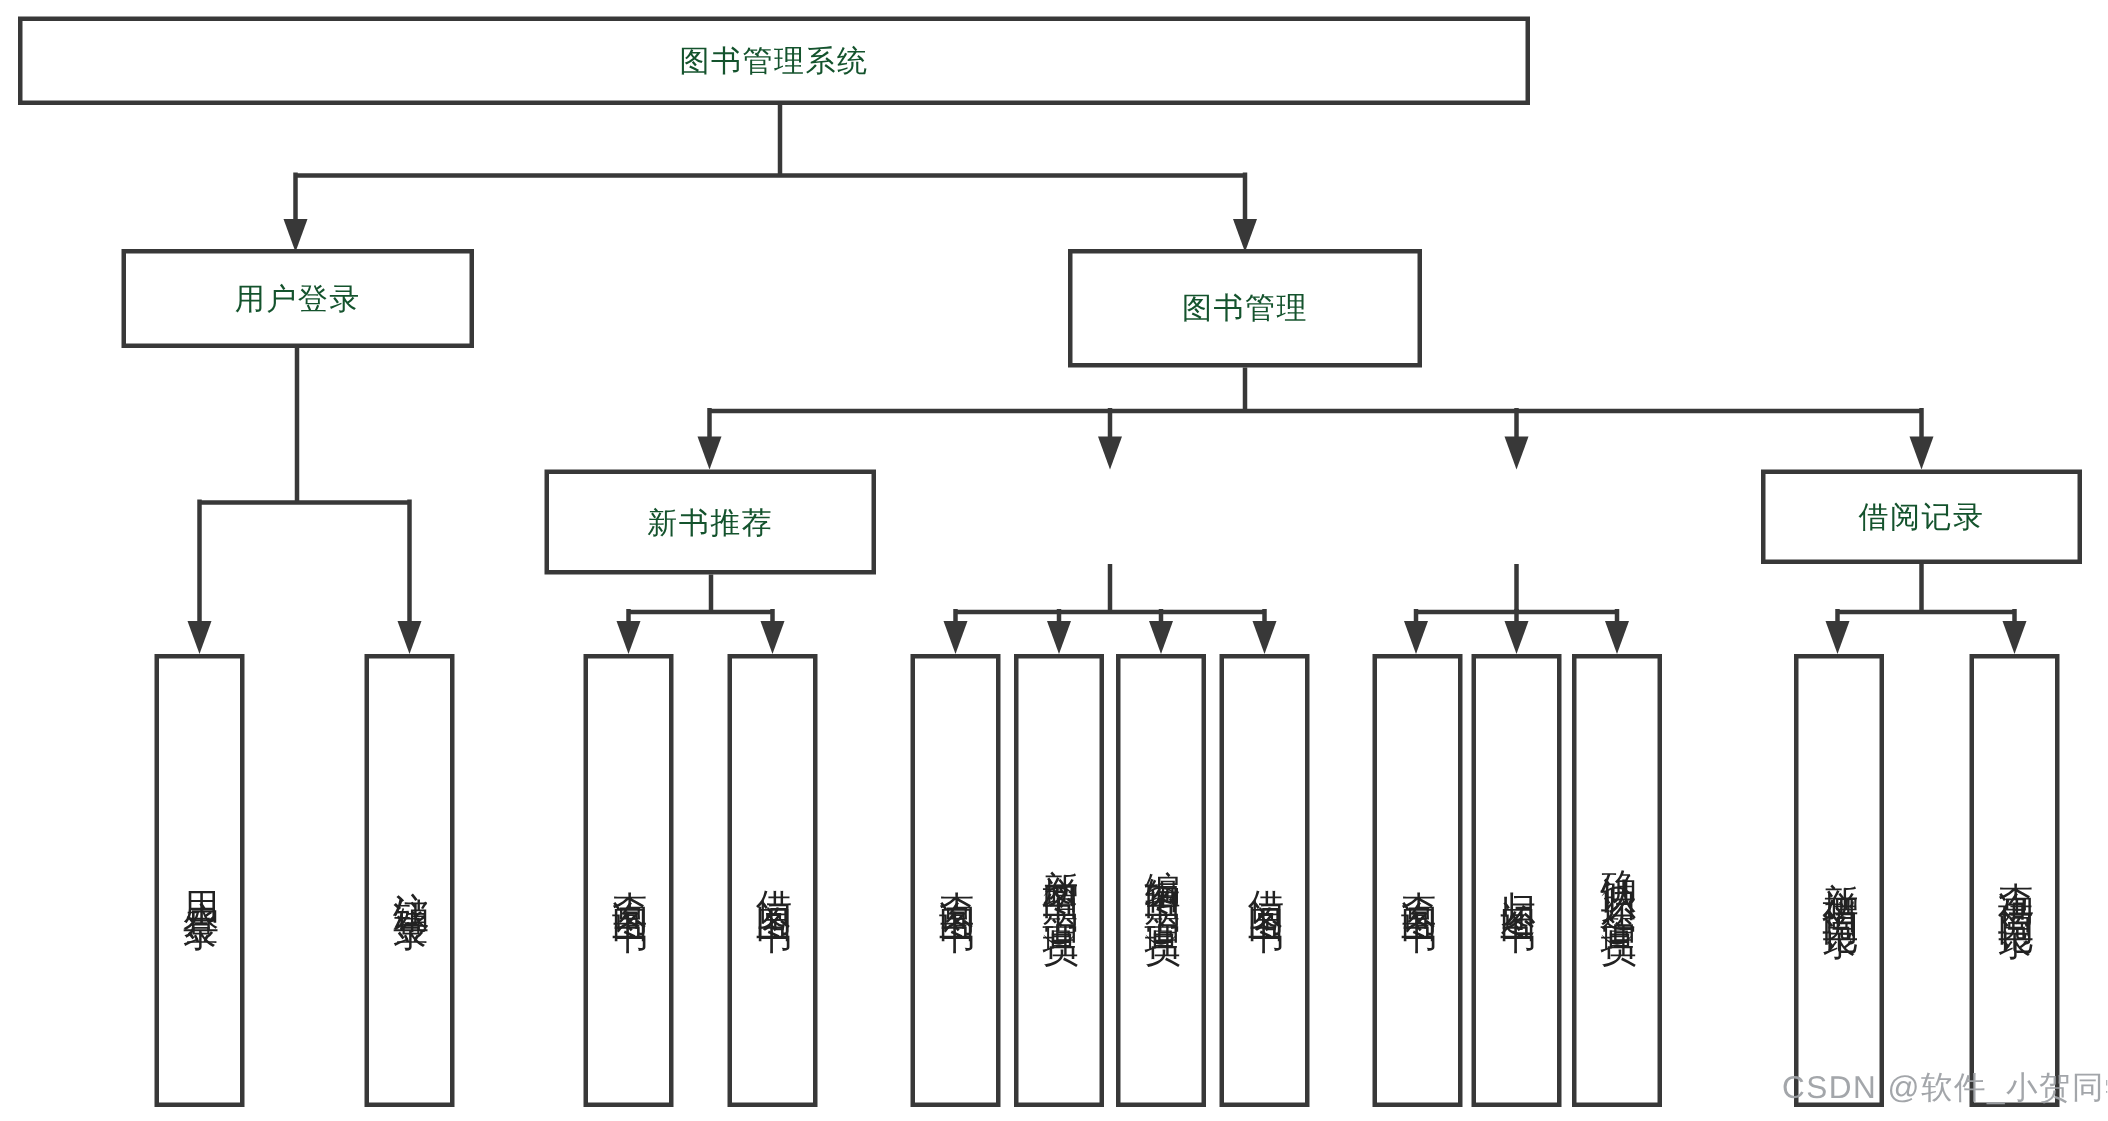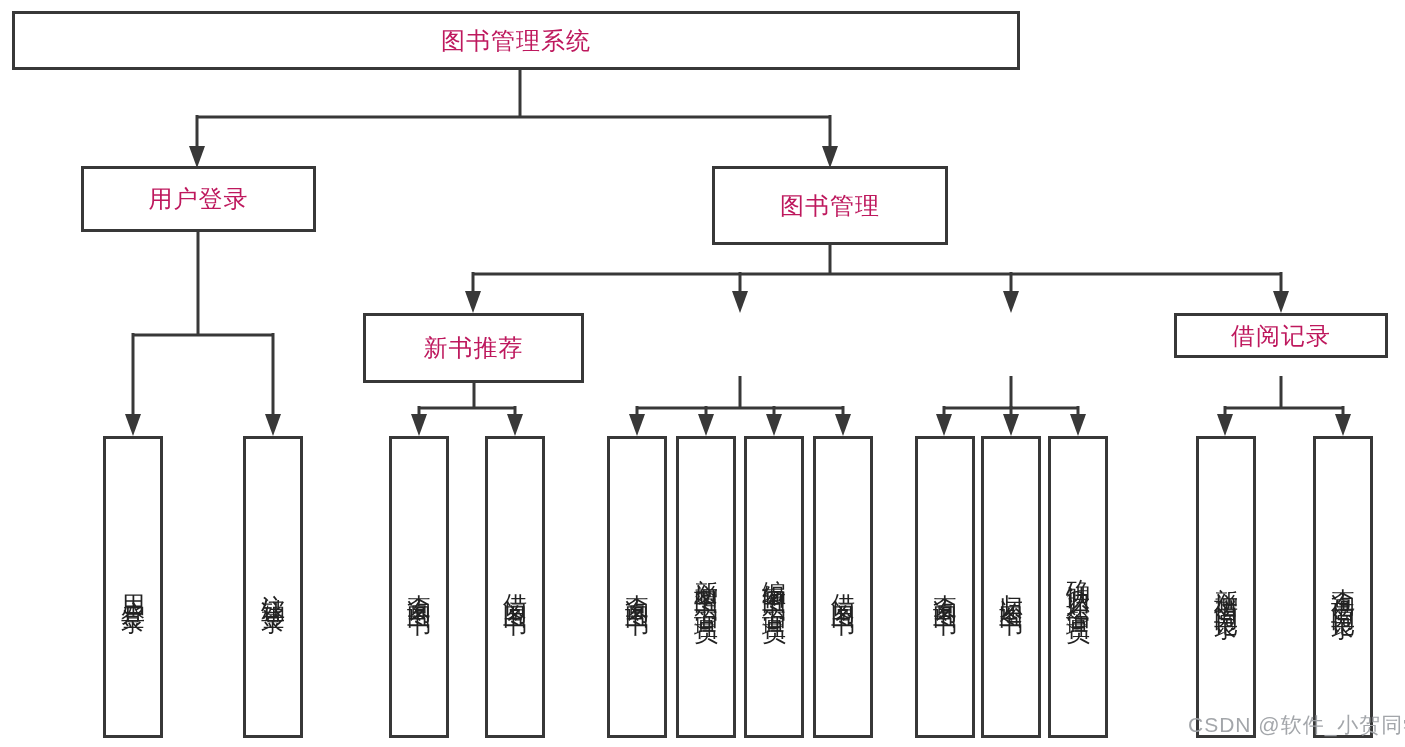--- a/index.html
+++ b/index.html
@@ -26,23 +26,23 @@
     position: absolute;
     box-sizing: border-box;
     background: #ffffff;
     border: 3px solid #383838;
     display: flex;
     align-items: center;
     justify-content: center;
     z-index: 1;
   }
   .hlabel {
-    font-size: 24px;
+    font-size: 20px;
     letter-spacing: 1px;
-    color: #be185d;
+    color: #14532d;
     white-space: nowrap;
   }
   .vnode {
     position: absolute;
     box-sizing: border-box;
     width: 60px;
     height: 302px;
     top: 436px;
     background: #ffffff;
     border: 3px solid #383838;
@@ -149,21 +149,21 @@
   <div class="hnode" style="left:81px; top:166px; width:235px; height:66px">
     <span class="hlabel">用户登录</span>
   </div>
   <div class="hnode" style="left:712px; top:166px; width:236px; height:79px">
     <span class="hlabel">图书管理</span>
   </div>
 
   <div class="hnode" style="left:363px; top:313px; width:221px; height:70px">
     <span class="hlabel">新书推荐</span>
   </div>
-  <div class="hnode" style="left:1174px; top:313px; width:214px; height:45px">
+  <div class="hnode" style="left:1174px; top:313px; width:214px; height:63px">
     <span class="hlabel">借阅记录</span>
   </div>
 
   <div class="vnode" style="left:103px">
     <span class="vlabel">用户登录</span>
   </div>
   <div class="vnode" style="left:243px">
     <span class="vlabel">注销登录</span>
   </div>
 

